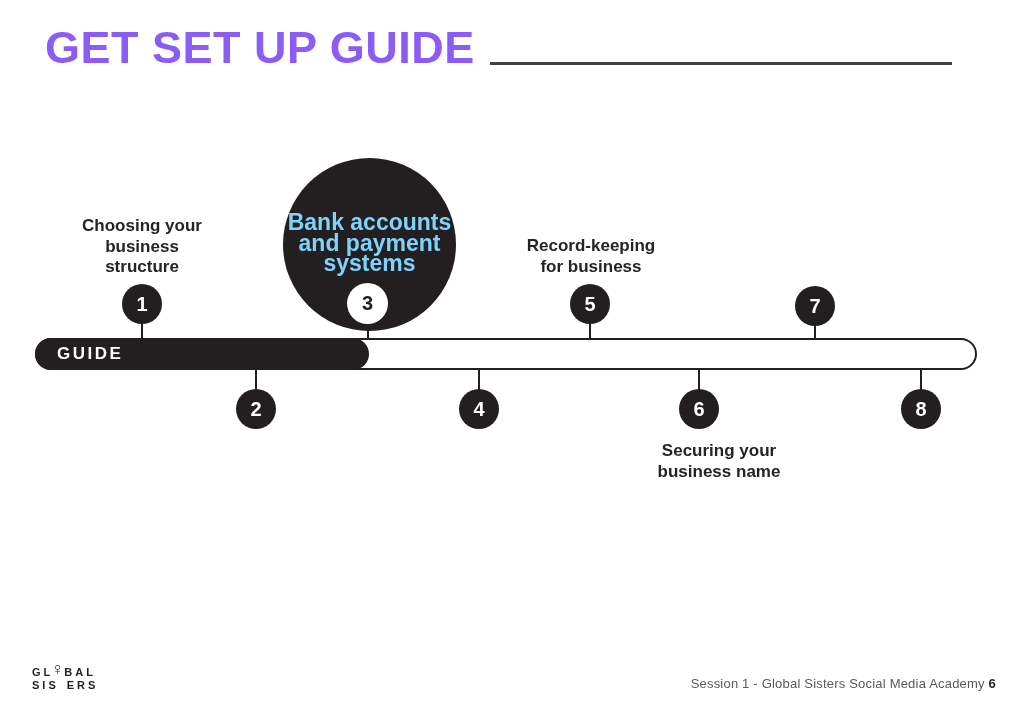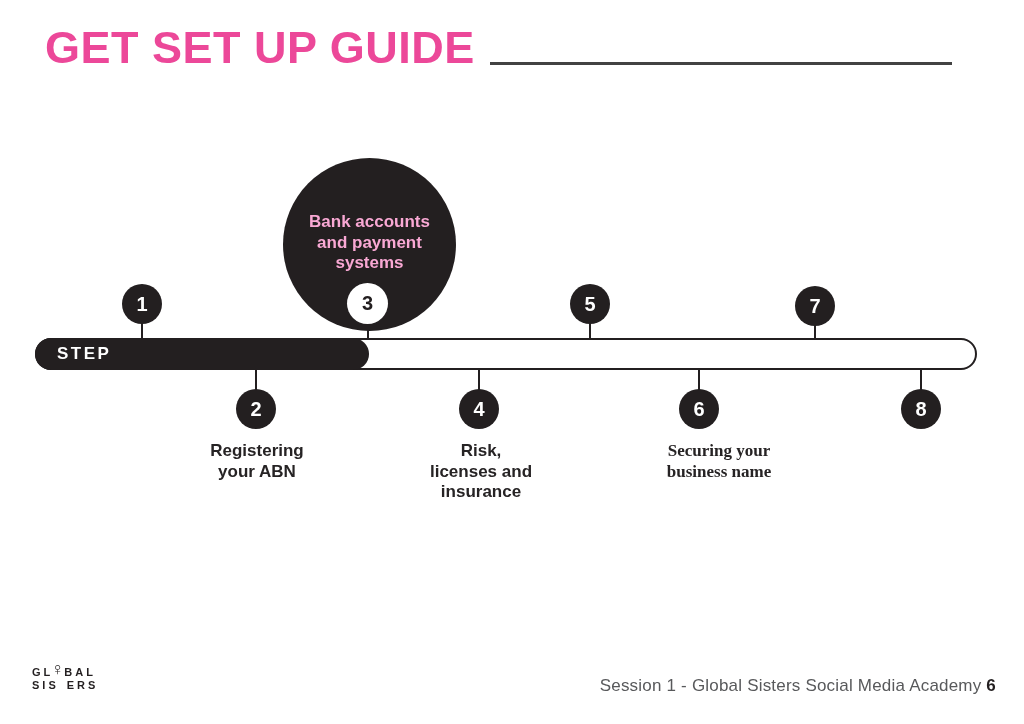--- a/index.html
+++ b/index.html
@@ -5,21 +5,21 @@
   html,body { margin:0; padding:0; background:#e8e8e8; }
   .slide {
     position:relative; width:1024px; height:724px; margin:0 auto;
     background:#ffffff; overflow:hidden;
     font-family:"Liberation Sans", sans-serif; color:#231f20;
   }
 
   
   .page-title {
     position:absolute; left:45px; top:22px; margin:0;
-    font-size:45px; font-weight:900; letter-spacing:0.5px; color:#ec4899;
+    font-size:45px; font-weight:900; letter-spacing:0.5px; color:#8b5cf6;
   }
   .title-rule {
     position:absolute; left:490px; top:62px; width:462px; height:2.5px;
     background:#424242;
   }
 
   
   .bar {
     position:absolute; left:35px; top:338px; width:942px; height:32px;
     box-sizing:border-box; background:#ffffff;
@@ -63,32 +63,32 @@
   .step-label {
     position:absolute; transform:translateX(-50%);
     text-align:center; white-space:pre-line;
     font-size:17px; font-weight:700; line-height:20.5px; color:#262324;
   }
   .l1 { left:142px; top:216px; }
   .l5 { left:591px; top:236px; }
   .l7 { left:817px; top:223px; }
   .l2 { left:257px; top:441px; }
   .l4 { left:481px; top:441px; }
-  .l6 { left:719px; top:441px;font-family:Liberation Serif, serif; }
+  .l6 { left:719px; top:441px; }
   .l8 { left:920px; top:441px; }
 
   
   .big-circle {
     position:absolute; left:283px; top:158px; width:173px; height:173px;
     border-radius:50%; background:#231f20;
   }
   .big-label {
     position:absolute; left:0; top:54px; width:100%;
     text-align:center; white-space:pre-line;
-    font-size:17px; font-weight:700; line-height:20.5px; color:#f9a8d4;
+    font-size:23px; font-weight:700; line-height:20.5px; color:#7dd3fc;
   }
   .big-dot {
     position:absolute; left:64px; top:125px; width:41px; height:41px;
     border-radius:50%; background:#ffffff; color:#231f20;
     text-align:center; font-size:20px; font-weight:800; line-height:41px;
   }
 
   
   .logo {
     position:absolute; left:32px; top:666px;
@@ -96,67 +96,67 @@
     line-height:12.5px; color:#231f20;
   }
   .logo-gap  { display:inline-block; width:11px; }
   .logo-gap2 { display:inline-block; width:8px; }
   .female-icon {
     position:absolute; left:19px; top:-3px;
     font-size:18px; font-weight:400; letter-spacing:0;
   }
   .session-line {
     position:absolute; right:28px; top:676px;
-    font-size:17px; color:#58595b; letter-spacing:0.2px;
+    font-size:13px; color:#58595b; letter-spacing:0.2px;
   }
   .page-number { font-weight:700; color:#231f20; }
 </style>
 </head>
 <body>
 
 <div class="slide">
 
   <h1 class="page-title">GET SET UP GUIDE</h1>
   <div class="title-rule"></div>
 
   <div class="bar"></div>
   <div class="bar-fill">
-    <span class="bar-label">STEP</span>
+    <span class="bar-label">GUIDE</span>
   </div>
 
   <div class="conn c1"></div>
   <div class="conn c2"></div>
   <div class="conn c3"></div>
   <div class="conn c4"></div>
   <div class="conn c5"></div>
   <div class="conn c6"></div>
   <div class="conn c7"></div>
   <div class="conn c8"></div>
 
+  <div class="step-label l1">Choosing your
+business
+structure</div>
   <div class="dot d1">1</div>
 
   <div class="big-circle">
     <div class="big-label">Bank accounts
 and payment
 systems</div>
     <div class="big-dot">3</div>
   </div>
 
+  <div class="step-label l5">Record-keeping
+for business</div>
   <div class="dot d5">5</div>
 
   <div class="dot d7">7</div>
 
   <div class="dot d2">2</div>
-  <div class="step-label l2">Registering
-your ABN</div>
 
   <div class="dot d4">4</div>
-  <div class="step-label l4">Risk,
-licenses and
-insurance</div>
 
   <div class="dot d6">6</div>
   <div class="step-label l6">Securing your
 business name</div>
 
   <div class="dot d8">8</div>
 
   <div class="logo">
     <div class="logo-line"><span>GL</span><span class="logo-gap"></span><span>BAL</span></div>
     <div class="logo-line"><span>SIS</span><span class="logo-gap2"></span><span>ERS</span></div>

